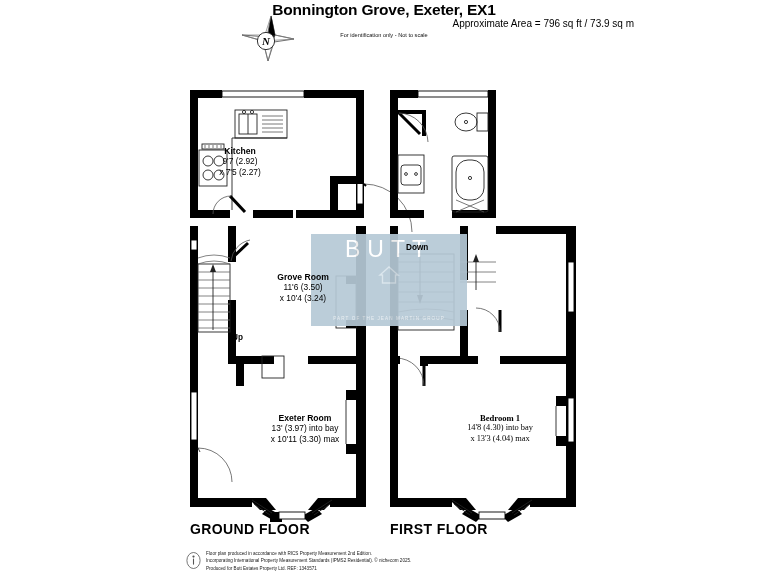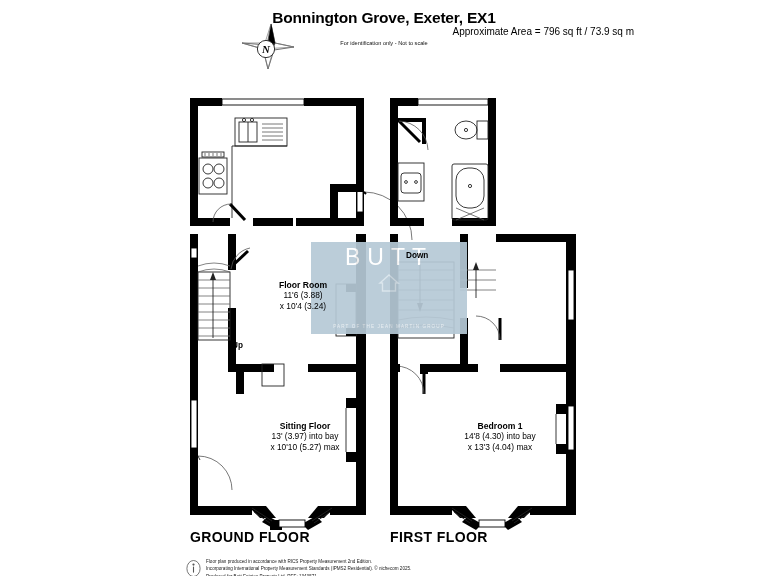--- a/index.html
+++ b/index.html
@@ -4,21 +4,21 @@
 <style>
   html,body{margin:0;padding:0;}
   body{
     width:768px;height:576px;
     background:#ffffff;
     font-family:"Liberation Sans", sans-serif;
     color:#000;
     overflow:hidden;
     position:relative;
   }
-  #sheet{position:absolute;left:0;top:0;width:768px;height:500px;margin-top:8px;}
+  #sheet{position:absolute;left:0;top:0;width:768px;height:500px;}
 
   
   .hdr{position:absolute;left:0;top:0;width:768px;text-align:center;}
   .hdr-title{
     position:absolute;left:134px;top:1px;width:500px;
     text-align:center;font-size:15.5px;font-weight:bold;letter-spacing:-0.2px;
   }
   .hdr-area{
     position:absolute;left:134px;top:18px;width:500px;
     text-align:right;font-size:10px;
@@ -41,21 +41,21 @@
 
   
   .room{position:absolute;text-align:center;line-height:1.22;}
   .room .rname{font-size:8.6px;font-weight:bold;white-space:nowrap;}
   .room .rdim{font-size:8.4px;white-space:nowrap;}
 
   #room-kitchen{left:190px;top:146px;width:100px;}
   #room-dining{left:248px;top:272px;width:110px;}
   #room-sitting{left:240px;top:413px;width:130px;}
   #room-bed2{left:462px;top:272px;width:110px;}
-  #room-bed1{left:420px;top:413px;width:160px;}
+  #room-bed1{left:420px;top:413px;width:160px;font-family:Liberation Serif, serif;}
 
   .stairlbl{position:absolute;font-size:8.2px;font-weight:bold;text-align:right;}
   #lbl-up{left:206px;top:333px;padding-left:26px;}
   #lbl-down{left:406px;top:243px;}
 
   
   .wm{
     position:absolute;left:311px;top:234px;width:156px;height:92px;
     background:#b6c9d6;opacity:.92;
     pointer-events:none;
@@ -359,31 +359,36 @@
   <div class="wm">
     <div class="wm-row wm-top">BUTT</div>
     <div class="wm-house">
       <svg width="22" height="22" viewBox="0 0 22 22">
         <path d="M11 3 L20 11 L17.5 11 L17.5 19 L4.5 19 L4.5 11 L2 11 Z" fill="none" stroke="#d8e4ec" stroke-width="1.4"></path>
       </svg>
     </div>
     <div class="wm-row wm-sub">PART OF THE JEAN MARTIN GROUP</div>
   </div>
 
+  <div class="room" id="room-kitchen">
+    <div class="rname">Kitchen</div>
+    <div class="rdim">9'7 (2.92)</div>
+    <div class="rdim">x 7'5 (2.27)</div>
+  </div>
 
   <div class="room" id="room-dining">
-    <div class="rname">Floor Room</div>
-    <div class="rdim">11'6 (3.88)</div>
+    <div class="rname">Grove Room</div>
+    <div class="rdim">11'6 (3.50)</div>
     <div class="rdim">x 10'4 (3.24)</div>
   </div>
 
   <div class="room" id="room-sitting">
-    <div class="rname">Sitting Floor</div>
+    <div class="rname">Exeter Room</div>
     <div class="rdim">13' (3.97) into bay</div>
-    <div class="rdim">x 10'10 (5.27) max</div>
+    <div class="rdim">x 10'11 (3.30) max</div>
   </div>
 
 
   <div class="room" id="room-bed1">
     <div class="rname">Bedroom 1</div>
     <div class="rdim">14'8 (4.30) into bay</div>
     <div class="rdim">x 13'3 (4.04) max</div>
   </div>
 
   <div class="stairlbl" id="lbl-up">Up</div>

